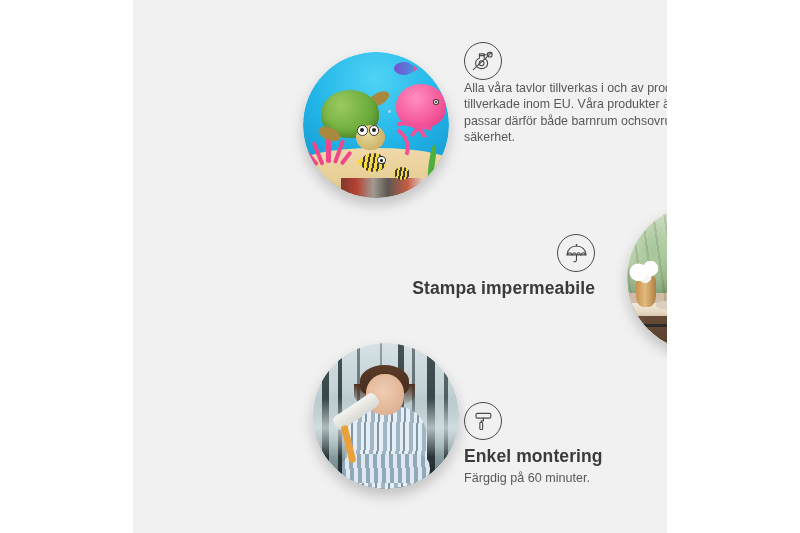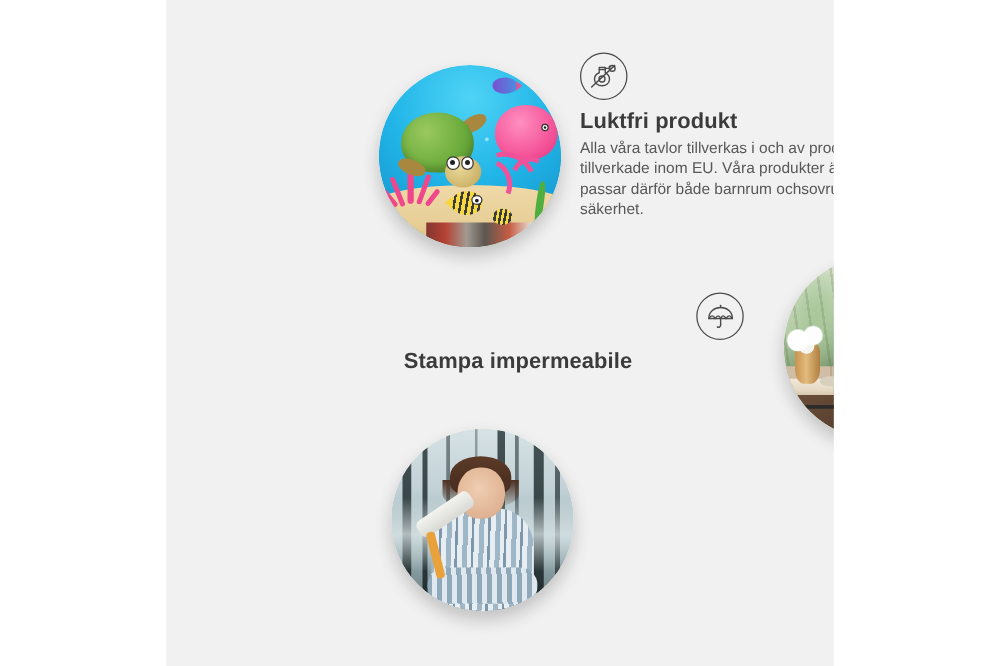--- a/index.html
+++ b/index.html
@@ -268,21 +268,21 @@
     letter-spacing: .1px;
   }
   .feat p {
     margin: 0;
     font-size: 12.4px;
     line-height: 16.4px;
     color: #585858;
   }
 
   .feat1 { left: 331px; top: 42px; width: 285px; text-align:left; }
-  .feat2 { left: 190px; top: 234px; width: 272px; text-align:left; }
+  .feat2 { left: 190px; top: 234px; width: 272px; text-align:right; }
   .feat2 .icon { margin-left:auto; }
   .feat3 { left: 331px; top: 402px; width: 260px; text-align:left; }
 
   .feat2 h3 { font-size: 17.5px; }
   .feat3 h3 { font-size: 17.5px; }
   .feat2 p, .feat3 p { font-size: 12.6px; }
 </style>
 </head>
 <body>
 
@@ -378,21 +378,20 @@
             <path d="M9.4 10.2 C7 11.1 5.6 13.1 5.6 15.4 C5.6 18.4 8.3 20.6 11.6 20.6 C14.9 20.6 17.6 18.4 17.6 15.4 C17.6 13.2 16.3 11.3 14.2 10.3 L14.2 7.6 L9.4 7.6 Z"></path>
             <path d="M9.4 7.6 L9.4 5.9 L14.2 5.9 L14.2 7.6"></path>
             <path d="M14.2 6.7 L17.6 6.7"></path>
             <circle cx="19.8" cy="6.7" r="2.3"></circle>
             <path d="M17.6 6.7 L17.6 5.0"></path>
             <circle cx="11.6" cy="15.2" r="2.4"></circle>
             <path d="M3.3 21.6 L21.8 4.3"></path>
           </g>
         </svg>
       </div>
-      <h3>Luktfri produkt</h3>
       <p>Alla våra tavlor tillverkas i och av produkter som är tillverkade inom EU. Våra produkter är luktfria och passar därför både barnrum ochsovrum. 100% säkerhet.</p>
     </div>
 
     <div class="feat feat2">
       <div class="icon">
         <svg width="25" height="25" viewBox="0 0 26 26" aria-hidden="true">
           <g fill="none" stroke="#4a4a4a" stroke-width="1.15" stroke-linecap="round" stroke-linejoin="round">
             <path d="M3.2 14.4 C3.2 8.9 7.6 5.2 13 5.2 C18.4 5.2 22.8 8.9 22.8 14.4 Z"></path>
             <path d="M3.2 14.4 C5.1 11.4 6.9 11.4 8.5 14.4"></path>
             <path d="M8.5 14.4 C10.2 11.4 11.8 11.4 13 14.4"></path>
@@ -400,15 +399,28 @@
             <path d="M17.5 14.4 C19.2 11.4 20.9 11.4 22.8 14.4"></path>
             <path d="M13 5.2 L13 3.4"></path>
             <path d="M13 14.4 L13 19.6"></path>
             <path d="M13 19.6 C13 21.4 11.5 22.2 10.3 21.3"></path>
           </g>
         </svg>
       </div>
       <h3>Stampa impermeabile</h3>
     </div>
 
+    <div class="feat feat3">
+      <div class="icon">
+        <svg width="25" height="25" viewBox="0 0 26 26" aria-hidden="true">
+          <g fill="none" stroke="#4a4a4a" stroke-width="1.15" stroke-linecap="round" stroke-linejoin="round">
+            <rect x="5.2" y="4.6" width="15.4" height="4.9" rx="1.4"></rect>
+            <path d="M12.9 9.5 L12.9 12.3 L10.6 12.3 L10.6 14.1"></path>
+            <rect x="9.2" y="14.1" width="2.9" height="7.2" rx="0.8"></rect>
+          </g>
+        </svg>
+      </div>
+      <h3>Enkel montering</h3>
+      <p>Färgdig på 60 minuter.</p>
+    </div>
 
   </div>
 </div>
 
 </body></html>

